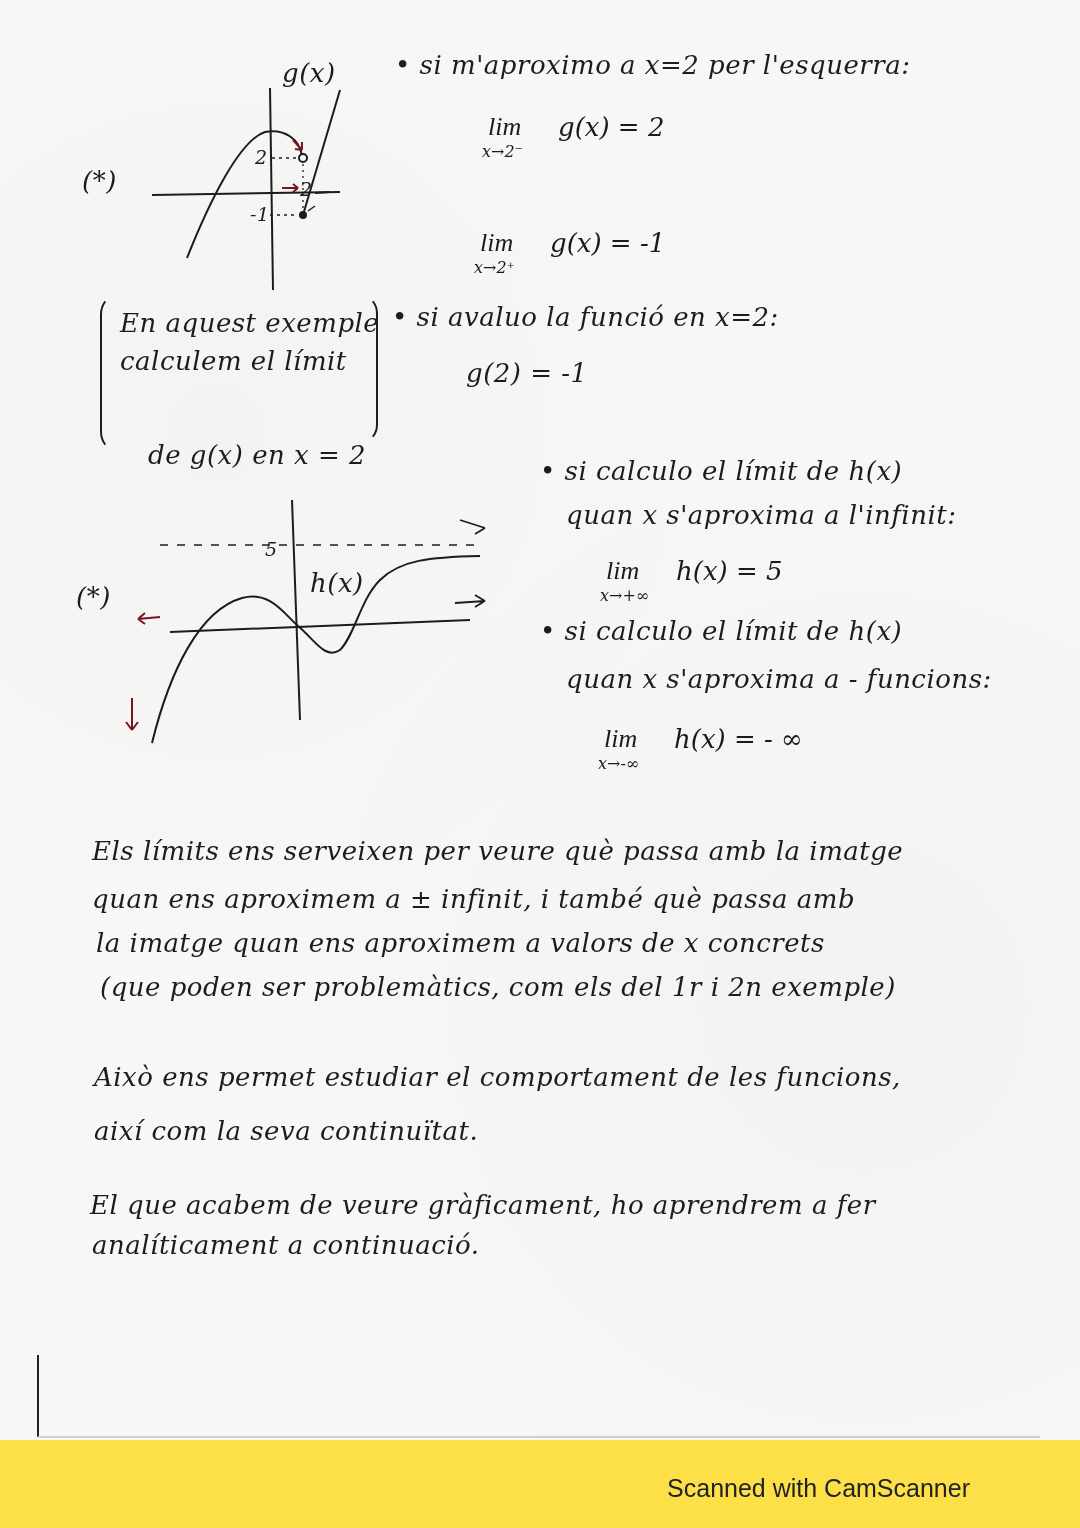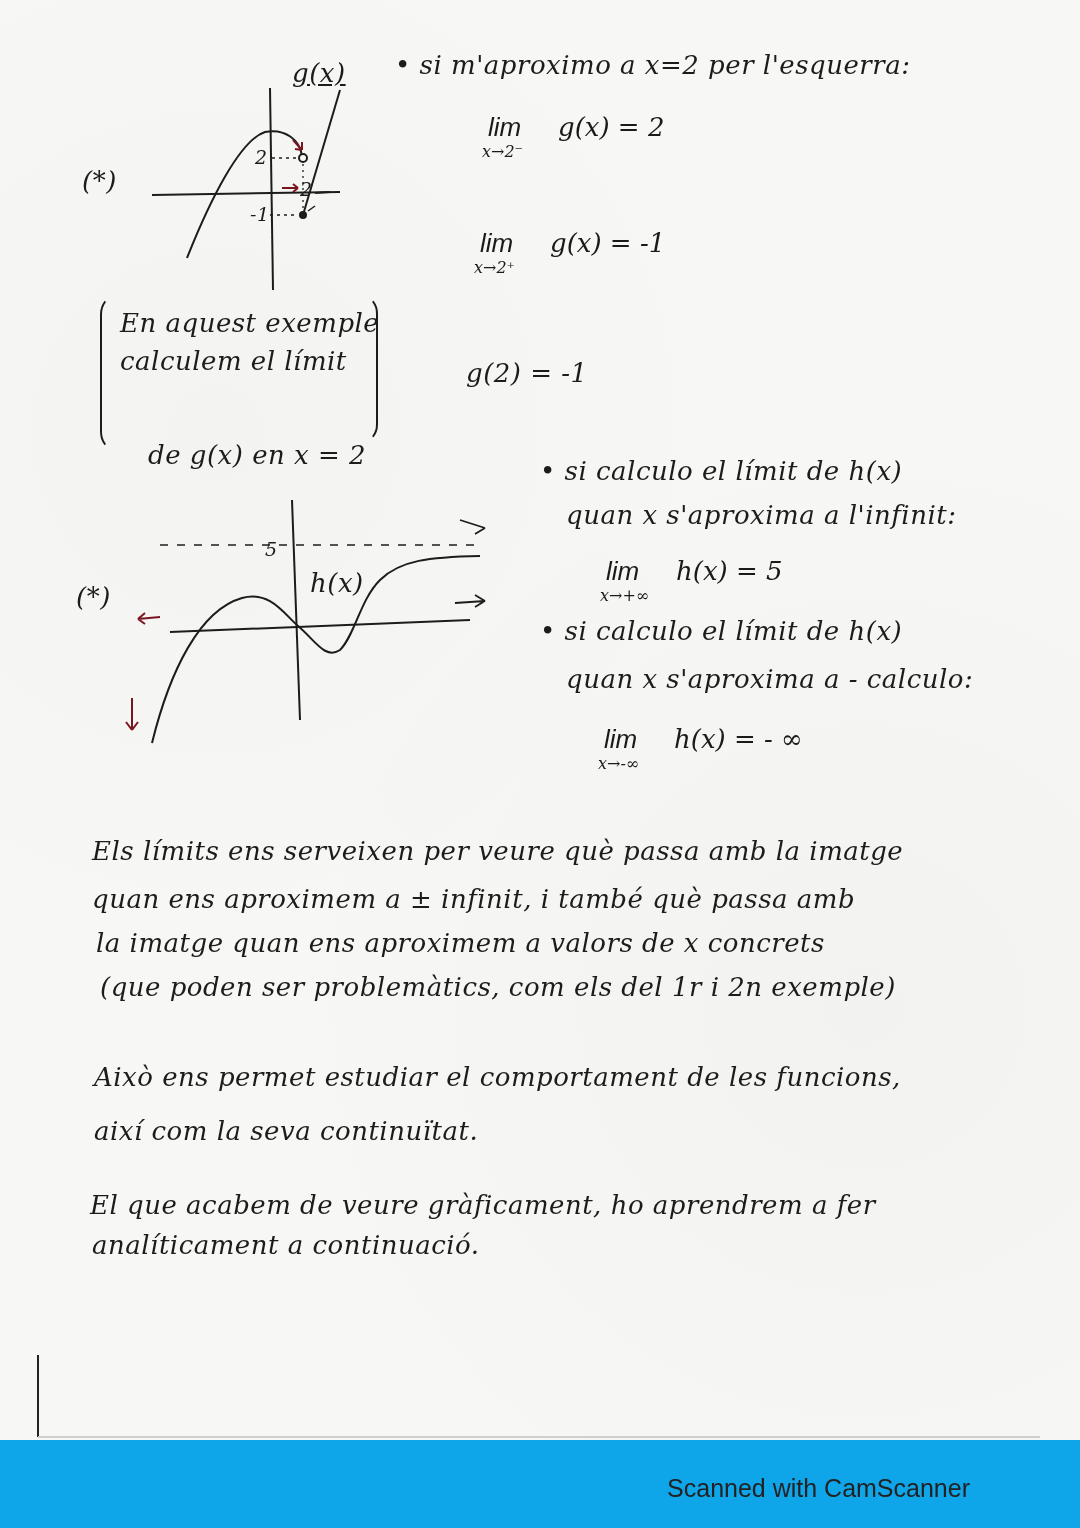--- a/index.html
+++ b/index.html
@@ -15,30 +15,30 @@
       radial-gradient(circle at 20% 30%, rgba(0,0,0,0.015) 0, transparent 40%),
       radial-gradient(circle at 80% 70%, rgba(0,0,0,0.02) 0, transparent 45%),
       #f7f7f5;
   }
   .hw {
     position:absolute; font-family:"DejaVu Serif", serif; font-style:italic;
     font-size:26px; color:#1c1c1c; white-space:nowrap; letter-spacing:0.5px;
   }
   .hw.small { font-size:19px; }
   .lim { position:absolute; }
-  .lim .word { font-family:Liberation Sans, sans-serif; font-style:italic; font-size:26px; }
+  .lim .word { font-family:Liberation Serif, serif; font-style:italic; font-size:26px; }
   .lim .sub { position:absolute; left:-6px; top:30px; font-size:16px; font-style:italic; font-family:"DejaVu Serif", serif; white-space:nowrap; }
   .lim .expr { position:absolute; left:70px; top:0; font-size:26px; font-style:italic; font-family:"DejaVu Serif", serif; white-space:nowrap; }
   .bracket {
     position:absolute; border:2px solid #1c1c1c; border-radius:50% / 12%;
   }
   .bracket.left { border-right:none; border-top-color:transparent; border-bottom-color:transparent; }
   .bracket.right { border-left:none; border-top-color:transparent; border-bottom-color:transparent; }
   .footer {
-    position:absolute; left:0; top:1440px; width:1080px; height:88px; background:#0ea5e9;
+    position:absolute; left:0; top:1440px; width:1080px; height:88px; background:#fde047;
   }
   .footer .brand {
     position:absolute; right:110px; top:34px; font-family:"Liberation Sans", sans-serif;
     font-size:25px; color:#222;
   }
   svg { position:absolute; overflow:visible; }
 </style>
 </head>
 <body>
 
@@ -62,38 +62,39 @@
     <path d="M 163 155 L 200 30" fill="none" stroke="#1c1c1c" stroke-width="2"></path>
     <circle cx="163" cy="155" r="4" fill="#1c1c1c"></circle>
 
     <line x1="130" y1="155" x2="158" y2="155" stroke="#1c1c1c" stroke-width="1.5" stroke-dasharray="3,4"></line>
 
     <path d="M 153 80 L 162 90 M 162 90 L 162 82 M 162 90 L 155 89" stroke="#7a1520" stroke-width="2" fill="none"></path>
     <path d="M 142 128 L 158 128 M 158 128 L 153 124 M 158 128 L 153 132" stroke="#7a1520" stroke-width="2" fill="none"></path>
     <path d="M 190 132 L 175 133" stroke="#1c1c1c" stroke-width="2" fill="none"></path>
     <path d="M 175 146 L 168 151" stroke="#1c1c1c" stroke-width="1.5" fill="none"></path>
   </svg>
-  <span class="hw" style="left:292px; top:58px;text-decoration:underline;">g(x)</span>
+  <span class="hw" style="left:282px; top:58px;">g(x)</span>
   <span class="hw small" style="left:255px; top:146px;">2</span>
   <span class="hw small" style="left:250px; top:203px;">-1</span>
   <span class="hw small" style="left:300px; top:178px;">2</span>
 
   <span class="hw" style="left:395px; top:50px;">• si m'aproximo a x=2 per l'esquerra:</span>
   <div class="lim" style="left:488px; top:112px;">
     <span class="word">lim</span>
     <span class="sub">x→2⁻</span>
     <span class="expr">g(x) = 2</span>
   </div>
 
   <div class="lim" style="left:480px; top:228px;">
     <span class="word">lim</span>
     <span class="sub">x→2⁺</span>
     <span class="expr">g(x) = -1</span>
   </div>
 
+  <span class="hw" style="left:392px; top:302px;">• si avaluo la funció en x=2:</span>
   <span class="hw" style="left:466px; top:358px;">g(2) = -1</span>
 
   <div class="bracket left" style="left:100px; top:296px; width:26px; height:150px;"></div>
   <div class="bracket right" style="left:350px; top:296px; width:26px; height:142px;"></div>
   <span class="hw" style="left:120px; top:346px;">calculem el límit</span>
   <span class="hw" style="left:120px; top:308px;">En aquest exemple</span>
   <span class="hw" style="left:148px; top:402px;margin-top:38px;">de g(x) en x = 2</span>
 
   <span class="hw" style="left:76px; top:582px;">(*)</span>
 
@@ -116,21 +117,21 @@
 
   <span class="hw" style="left:540px; top:456px;">• si calculo el límit de h(x)</span>
   <span class="hw" style="left:566px; top:500px;">quan x s'aproxima a l'infinit:</span>
   <div class="lim" style="left:606px; top:556px;">
     <span class="word">lim</span>
     <span class="sub">x→+∞</span>
     <span class="expr">h(x) = 5</span>
   </div>
 
   <span class="hw" style="left:540px; top:616px;">• si calculo el límit de h(x)</span>
-  <span class="hw" style="left:566px; top:664px;">quan x s'aproxima a - calculo:</span>
+  <span class="hw" style="left:566px; top:664px;">quan x s'aproxima a - funcions:</span>
   <div class="lim" style="left:604px; top:724px;">
     <span class="word">lim</span>
     <span class="sub">x→-∞</span>
     <span class="expr">h(x) = - ∞</span>
   </div>
 
   <div>
     <span class="hw" style="left:92px; top:836px;">Els límits ens serveixen per veure què passa amb la imatge</span>
     <span class="hw" style="left:92px; top:884px;">quan ens aproximem a ± infinit, i també què passa amb</span>
     <span class="hw" style="left:96px; top:928px;">la imatge quan ens aproximem a valors de x concrets</span>

